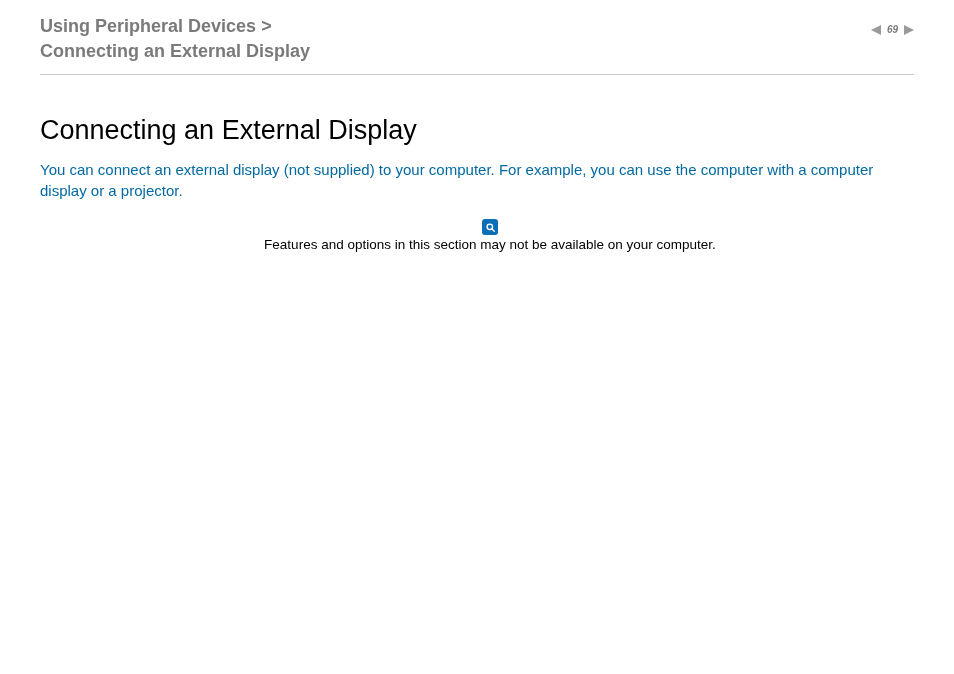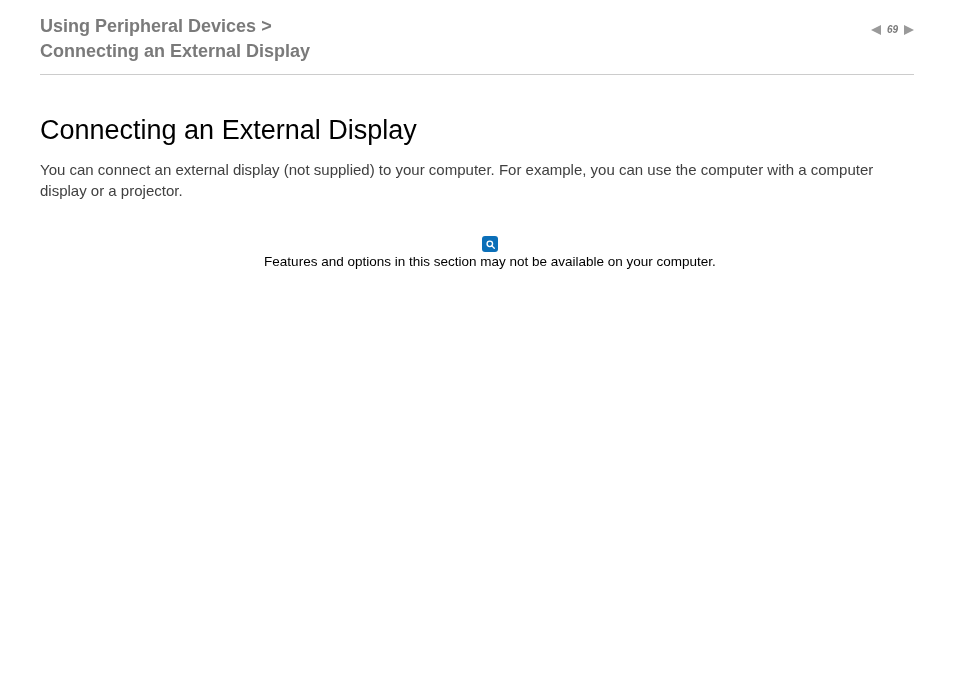--- a/index.html
+++ b/index.html
@@ -70,23 +70,23 @@
       padding: 40px 40px 0 40px;
     }
     .page-title {
       font-size: 27px;
       font-weight: normal;
       color: #000;
       margin-bottom: 14px;
     }
     .body-text {
       font-size: 15px;
-      color: #404040;
+      color: #0369a1;
       line-height: 1.35;
-      margin-bottom: 35px;
+      margin-bottom: 18px;
     }
     .note-block {
       padding-left: 26px;
       text-align: center;
     }
     .note-icon {
       display: inline-flex;
       align-items: center;
       justify-content: center;
       width: 16px;

